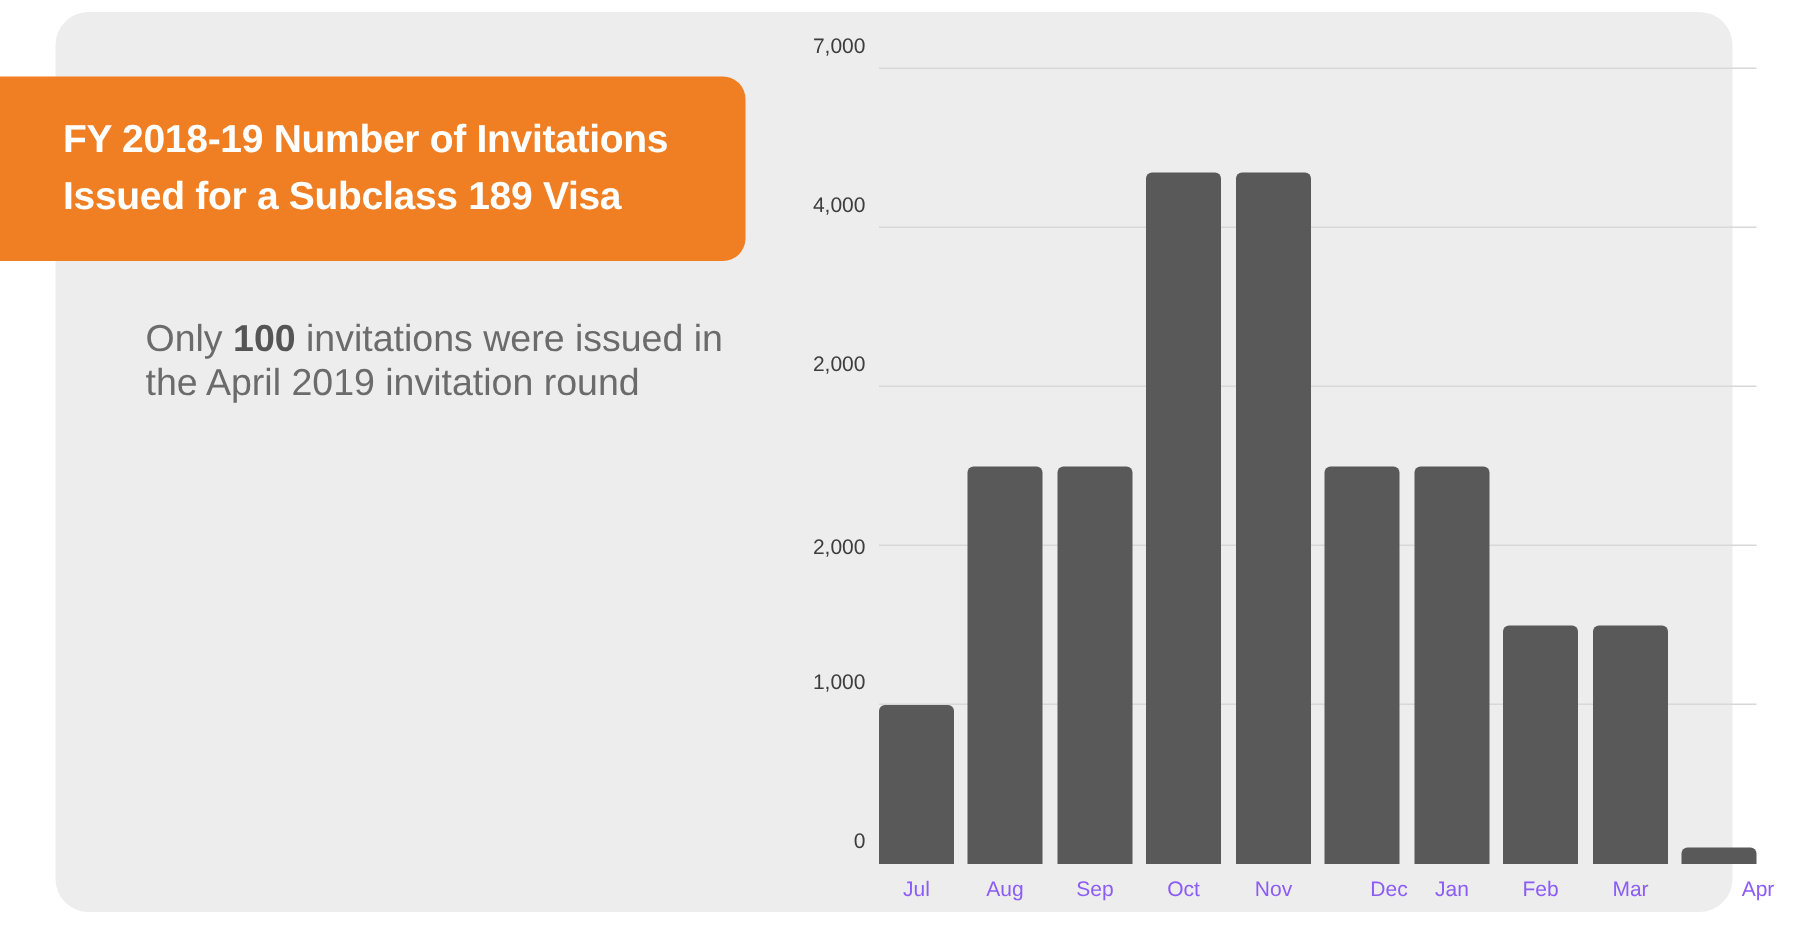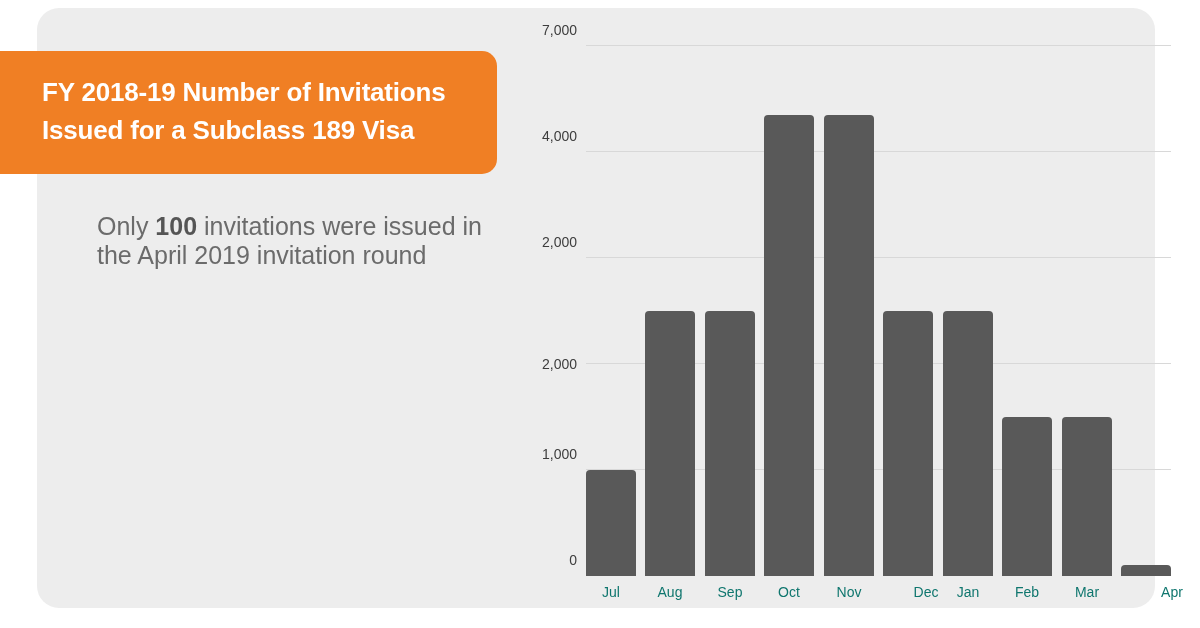--- a/index.html
+++ b/index.html
@@ -122,21 +122,21 @@
     border-top-left-radius: 4px;
     border-top-right-radius: 4px;
   }
 
   .xtick {
     position: absolute;
     top: 100%;
     margin-top: 8px;
     width: 50px;
     text-align: center;
-    color: #0f766e;
+    color: #8b5cf6;
     font-size: 14px;
   }
 </style>
 </head>
 <body>
 
 <div id="stage">
 
   <div id="card"></div>
 

